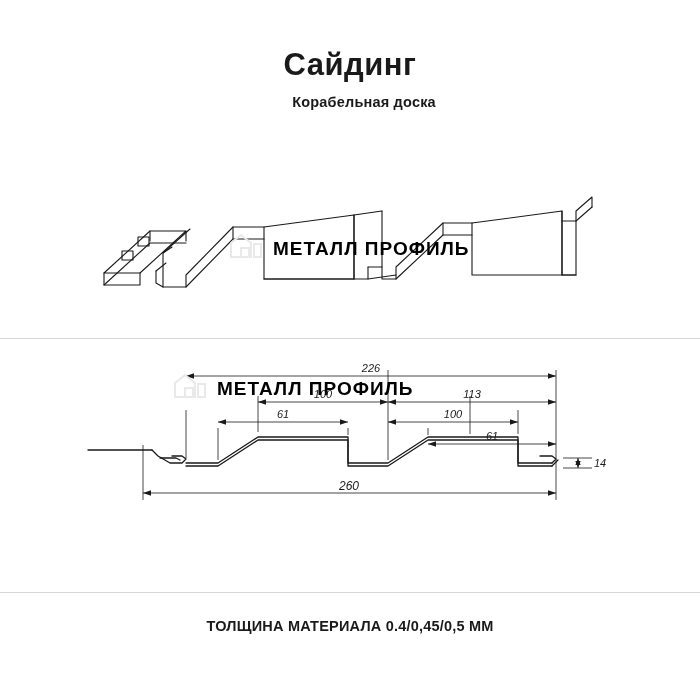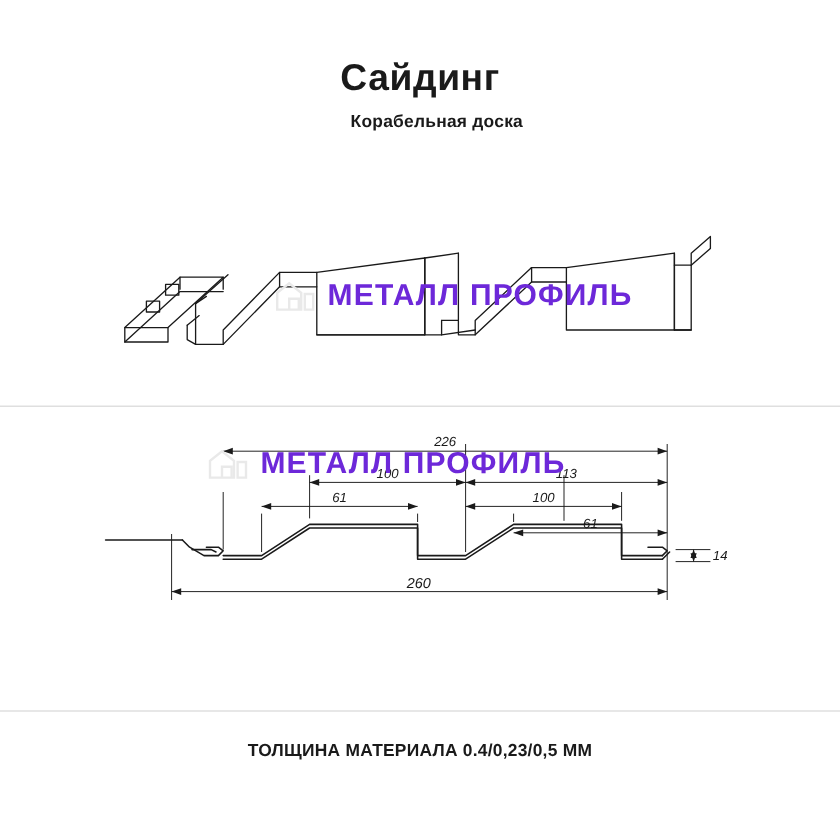--- a/index.html
+++ b/index.html
@@ -61,29 +61,29 @@
     position: absolute;
     top: 340px;
     left: 0;
     width: 700px;
     height: 190px;
     font-style: italic;
   }
   
   .wm {
     position: absolute;
-    color: #6d28d9;
-    font-weight: bold;
-    font-size: 25px;
+    color: #000000;
+    font-weight: bold;
+    font-size: 19px;
     letter-spacing: 1px;
     white-space: nowrap;
     user-select: none;
     pointer-events: none;
     display: flex;
-    align-items: center;
+    align-items: flex-end;
     gap: 9px;
   }
   .wm-1 { top: 232px; left: 228px; }
   .wm-2 { top: 372px; left: 172px; }
   .wm-logo {
     width: 36px;
     height: 28px;
     flex: 0 0 auto;
   }
   
@@ -259,15 +259,15 @@
     <svg class="wm-logo" viewBox="0 0 36 28">
       <path d="M3,25 L3,11 L13,3 L23,11 L23,25 Z" fill="none" stroke="#e9e9e9" stroke-width="2"></path>
       <path d="M13,25 L13,16 L21,16 L21,25" fill="none" stroke="#e9e9e9" stroke-width="2"></path>
       <path d="M26,25 L26,12 L33,12 L33,25 Z" fill="none" stroke="#e9e9e9" stroke-width="2"></path>
     </svg>
     <span>МЕТАЛЛ ПРОФИЛЬ</span>
   </div>
 
   <div class="divider div-bottom"></div>
 
-  <div class="footer">ТОЛЩИНА МАТЕРИАЛА 0.4/0,23/0,5 ММ</div>
+  <div class="footer">ТОЛЩИНА МАТЕРИАЛА 0.4/0,45/0,5 ММ</div>
 
 </div>
 
 </body></html>

